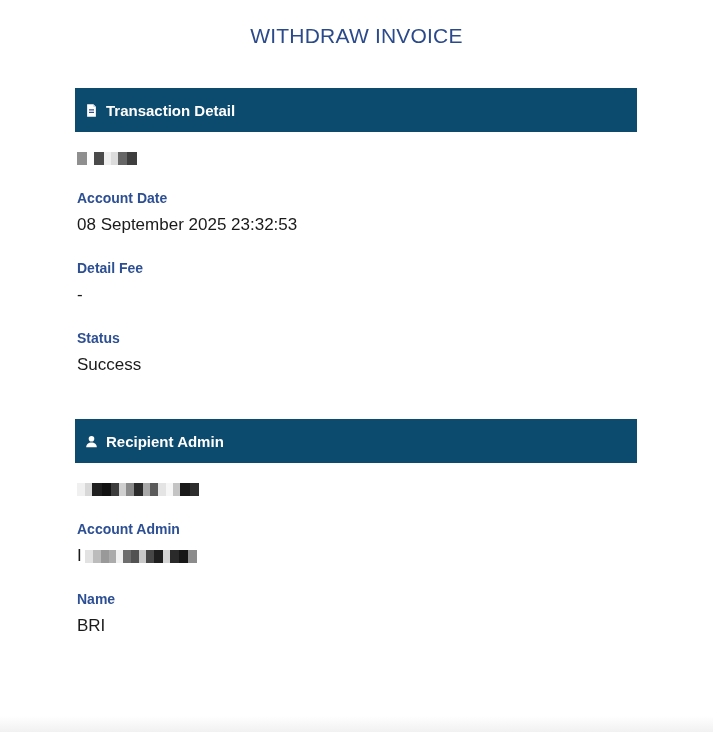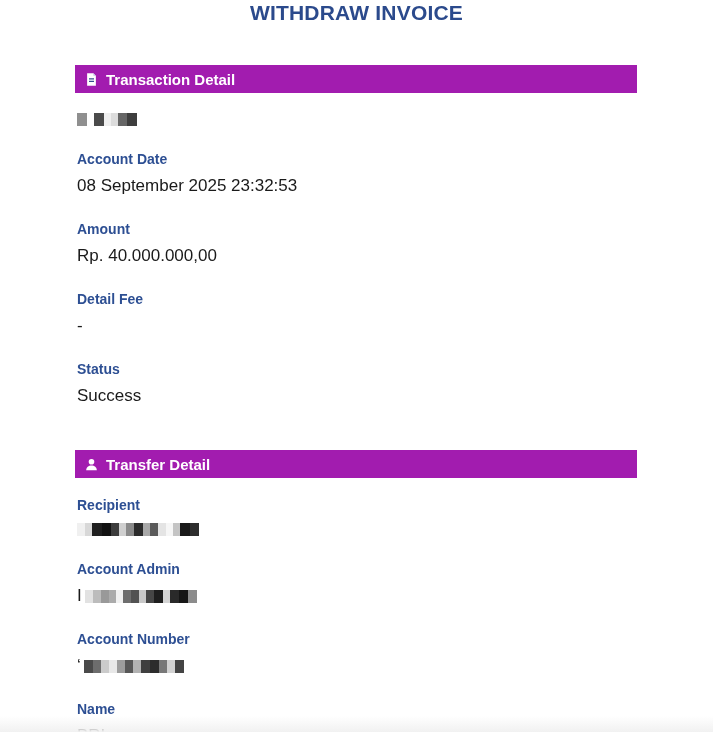--- a/index.html
+++ b/index.html
@@ -11,35 +11,35 @@
   .page {
     position: relative;
     width: 713px;
     height: 732px;
     background: #ffffff;
     overflow: hidden;
   }
   .page-title {
     text-align: center;
     font-size: 21px;
-    font-weight: bold;
+    font-weight: normal;
     color: #2b4a8c;
     letter-spacing: 0.2px;
-    padding-top: 1px;
+    padding-top: 24px;
   }
   .content {
     margin-left: 75px;
     width: 562px;
   }
   .section { margin-top: 0; }
   .section-transaction { margin-top: 40px; }
   .section-recipient { margin-top: 44px; }
   .section-bar {
-    height: 28px;
-    background: #a21caf;
+    height: 44px;
+    background: #0c4a6e;
     color: #ffffff;
     display: flex;
     align-items: center;
     padding-left: 9px;
     box-sizing: border-box;
     gap: 7px;
   }
   .section-bar .bar-title {
     font-size: 15px;
     font-weight: bold;
@@ -109,49 +109,44 @@
               <span class="px" style="background: rgb(62, 62, 62); width: 10px;"></span>
             </span>
         </div>
       </div>
 
       <div class="field">
         <div class="field-label">Account Date</div>
         <div class="field-value">08 September 2025 23:32:53</div>
       </div>
 
-      <div class="field">
-        <div class="field-label">Amount</div>
-        <div class="field-value">Rp. 40.000.000,00</div>
-      </div>
 
       <div class="field">
         <div class="field-label">Detail Fee</div>
         <div class="field-value">-</div>
       </div>
 
       <div class="field">
         <div class="field-label">Status</div>
         <div class="field-value">Success</div>
       </div>
     </div>
 
     <div class="section section-recipient">
       <div class="section-bar">
         <span>
           <svg viewBox="0 0 24 24" width="15" height="15">
             <circle cx="12" cy="7.5" r="4.5" fill="#ffffff"></circle>
             <path d="M3.5 21c0-4.7 3.8-7.5 8.5-7.5s8.5 2.8 8.5 7.5z" fill="#ffffff"></path>
           </svg>
         </span>
-        <span class="bar-title">Transfer Detail</span>
+        <span class="bar-title">Recipient Admin</span>
       </div>
 
       <div class="field">
-        <div class="field-label">Recipient</div>
         <div class="field-value">
           <span class="redaction">
               <span class="px" style="background: rgb(240, 240, 240); width: 8px;"></span>
               <span class="px" style="background: rgb(216, 216, 216); width: 7px;"></span>
               <span class="px" style="background: rgb(31, 31, 31); width: 10px;"></span>
               <span class="px" style="background: rgb(18, 18, 18); width: 9px;"></span>
               <span class="px" style="background: rgb(60, 60, 60); width: 8px;"></span>
               <span class="px" style="background: rgb(207, 207, 207); width: 7px;"></span>
               <span class="px" style="background: rgb(138, 138, 138); width: 8px;"></span>
               <span class="px" style="background: rgb(43, 43, 43); width: 9px;"></span>
@@ -182,40 +177,20 @@
               <span class="px" style="background: rgb(70, 70, 70); width: 8px;"></span>
               <span class="px" style="background: rgb(30, 30, 30); width: 9px;"></span>
               <span class="px" style="background: rgb(212, 212, 212); width: 7px;"></span>
               <span class="px" style="background: rgb(42, 42, 42); width: 9px;"></span>
               <span class="px" style="background: rgb(22, 22, 22); width: 9px;"></span>
               <span class="px" style="background: rgb(140, 140, 140); width: 9px;"></span>
             </span>
         </div>
       </div>
 
-      <div class="field">
-        <div class="field-label">Account Number</div>
-        <div class="field-value">
-          <span class="value-prefix">‘</span>
-          <span class="redaction">
-              <span class="px" style="background: rgb(74, 74, 74); width: 9px;"></span>
-              <span class="px" style="background: rgb(109, 109, 109); width: 8px;"></span>
-              <span class="px" style="background: rgb(203, 203, 203); width: 8px;"></span>
-              <span class="px" style="background: rgb(232, 232, 232); width: 8px;"></span>
-              <span class="px" style="background: rgb(156, 156, 156); width: 8px;"></span>
-              <span class="px" style="background: rgb(87, 87, 87); width: 8px;"></span>
-              <span class="px" style="background: rgb(178, 178, 178); width: 8px;"></span>
-              <span class="px" style="background: rgb(63, 63, 63); width: 9px;"></span>
-              <span class="px" style="background: rgb(44, 44, 44); width: 9px;"></span>
-              <span class="px" style="background: rgb(120, 120, 120); width: 8px;"></span>
-              <span class="px" style="background: rgb(210, 210, 210); width: 8px;"></span>
-              <span class="px" style="background: rgb(68, 68, 68); width: 9px;"></span>
-            </span>
-        </div>
-      </div>
 
       <div class="field">
         <div class="field-label">Name</div>
         <div class="field-value">BRI</div>
       </div>
     </div>
 
   </div>
 
   <div class="bottom-fade"></div>

